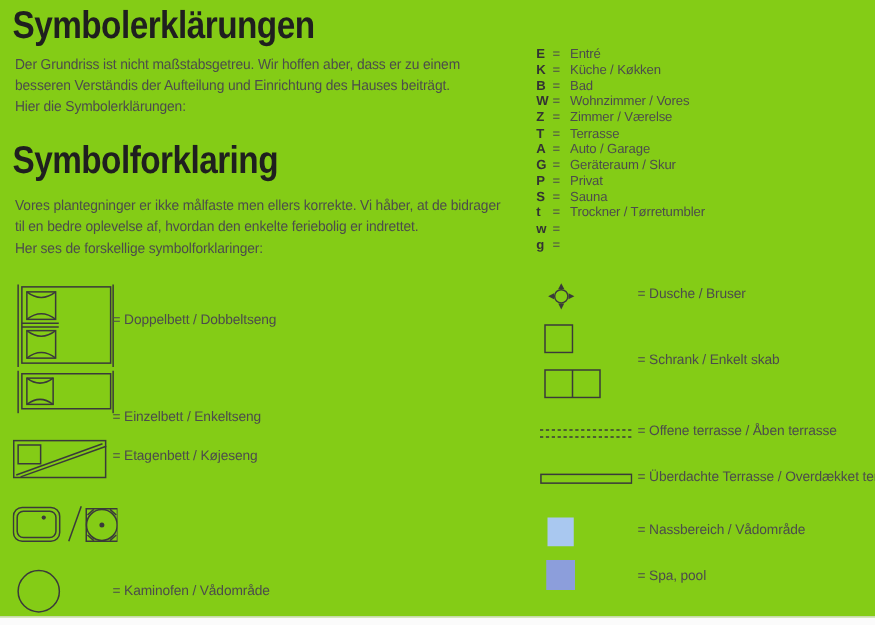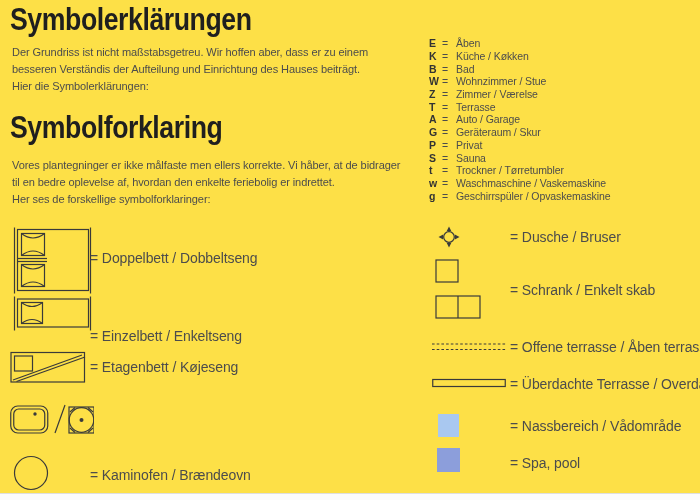--- a/index.html
+++ b/index.html
@@ -1,36 +1,36 @@
 <!DOCTYPE html>
 <html><head>
 <meta charset="utf-8">
 <style>
   html,body { margin:0; padding:0; background:#ffffff; }
   .page {
-    position:relative; width:700px; height:500px; background:#fde047;
+    position:relative; width:700px; height:500px; background:#84cc16;
     font-family:"Liberation Sans", sans-serif; overflow:hidden;
   }
   .h-title {
     position:absolute; font-weight:bold; font-size:31px; color:#1f1f1f;
     letter-spacing:-0.5px; white-space:nowrap;
     transform:scaleX(0.86); transform-origin:left top;
   }
   .para {
     position:absolute; font-size:11.5px; line-height:17px; color:#4c4c4c;
     white-space:nowrap; letter-spacing:-0.1px;
     transform:scaleX(0.96); transform-origin:left top;
   }
   .abbr-list { position:absolute; left:429px; top:37px; }
   .abbr-row { display:flex; align-items:center; height:12.7px; font-size:10.5px; color:#4c4c4c; }
   .abbr-letter { width:13px; font-weight:bold; color:#333333; }
   .abbr-eq { width:14px; color:#4c4c4c; }
   .abbr-label { white-space:nowrap; letter-spacing:-0.1px; }
   .legend-label {
-    position:absolute; font-size:14px; color:#4c4c4c;
+    position:absolute; font-size:11px; color:#4c4c4c;
     white-space:nowrap; letter-spacing:-0.1px;
   }
   svg.sym { position:absolute; display:block; }
   svg.sym * { stroke:#3a3a3a; fill:none; stroke-width:1.2; }
   svg.sym .fill { fill:#3a3a3a; stroke:none; }
   .swatch { position:absolute; }
   .bottom-line { position:absolute; left:0; top:493px; width:700px; height:1px; background:#dedede; }
   .bottom-strip { position:absolute; left:0; top:494px; width:700px; height:6px; background:#fbfbfb; }
 </style>
 </head>
@@ -49,36 +49,36 @@
   <div class="para" style="left:12px; top:157px;">
     <div>Vores plantegninger er ikke målfaste men ellers korrekte. Vi håber, at de bidrager</div>
     <div>til en bedre oplevelse af, hvordan den enkelte feriebolig er indrettet.</div>
     <div>Her ses de forskellige symbolforklaringer:</div>
   </div>
 
   <div class="abbr-list">
     <div class="abbr-row">
         <span class="abbr-letter">E</span>
         <span class="abbr-eq">=</span>
-        <span class="abbr-label">Åben</span>
+        <span class="abbr-label">Entré</span>
       </div>
     <div class="abbr-row">
         <span class="abbr-letter">K</span>
         <span class="abbr-eq">=</span>
         <span class="abbr-label">Küche / Køkken</span>
       </div>
     <div class="abbr-row">
         <span class="abbr-letter">B</span>
         <span class="abbr-eq">=</span>
         <span class="abbr-label">Bad</span>
       </div>
     <div class="abbr-row">
         <span class="abbr-letter">W</span>
         <span class="abbr-eq">=</span>
-        <span class="abbr-label">Wohnzimmer / Stue</span>
+        <span class="abbr-label">Wohnzimmer / Vores</span>
       </div>
     <div class="abbr-row">
         <span class="abbr-letter">Z</span>
         <span class="abbr-eq">=</span>
         <span class="abbr-label">Zimmer / Værelse</span>
       </div>
     <div class="abbr-row">
         <span class="abbr-letter">T</span>
         <span class="abbr-eq">=</span>
         <span class="abbr-label">Terrasse</span>
@@ -104,26 +104,24 @@
         <span class="abbr-label">Sauna</span>
       </div>
     <div class="abbr-row">
         <span class="abbr-letter">t</span>
         <span class="abbr-eq">=</span>
         <span class="abbr-label">Trockner / Tørretumbler</span>
       </div>
     <div class="abbr-row">
         <span class="abbr-letter">w</span>
         <span class="abbr-eq">=</span>
-        <span class="abbr-label">Waschmaschine / Vaskemaskine</span>
       </div>
     <div class="abbr-row">
         <span class="abbr-letter">g</span>
         <span class="abbr-eq">=</span>
-        <span class="abbr-label">Geschirrspüler / Opvaskemaskine</span>
       </div>
   </div>
 
   <svg class="sym" style="left:12px; top:227px;" width="80" height="67" viewBox="0 0 80 67">
     <line x1="2.5" y1="0.5" x2="2.5" y2="66.5"></line>
     <rect x="5.5" y="2.5" width="71" height="61"></rect>
     <line x1="78.5" y1="0.5" x2="78.5" y2="66.5"></line>
     <rect x="9.5" y="6.5" width="23" height="22"></rect>
     <path d="M9.5,6.5 Q21,15.5 32.5,6.5"></path>
     <path d="M9.5,28.5 Q21,19.5 32.5,28.5"></path>
@@ -163,21 +161,21 @@
     <circle class="fill" cx="71.5" cy="17" r="2"></circle>
     <path d="M60,9 L65,4.5"></path>
     <path d="M78,4.5 L83,9"></path>
     <path d="M60,25 L65,29.5"></path>
     <path d="M78,29.5 L83,25"></path>
   </svg>
 
   <svg class="sym" style="left:13px; top:455px;" width="36" height="36" viewBox="0 0 36 36">
     <circle cx="18" cy="18" r="16.5"></circle>
   </svg>
-  <div class="legend-label" style="left:90px; top:467px;">= Kaminofen / Brændeovn</div>
+  <div class="legend-label" style="left:90px; top:467px;">= Kaminofen / Vådområde</div>
 
   <svg class="sym" style="left:438px; top:226px;" width="22" height="22" viewBox="0 0 22 22">
     <circle cx="11" cy="11" r="5.3" stroke-width="1.4"></circle>
     <path class="fill" d="M11,0.5 L8.6,5.2 L13.4,5.2 Z"></path>
     <path class="fill" d="M11,21.5 L8.6,16.8 L13.4,16.8 Z"></path>
     <path class="fill" d="M0.5,11 L5.2,8.6 L5.2,13.4 Z"></path>
     <path class="fill" d="M21.5,11 L16.8,8.6 L16.8,13.4 Z"></path>
   </svg>
   <div class="legend-label" style="left:510px; top:229px;">= Dusche / Bruser</div>
 

